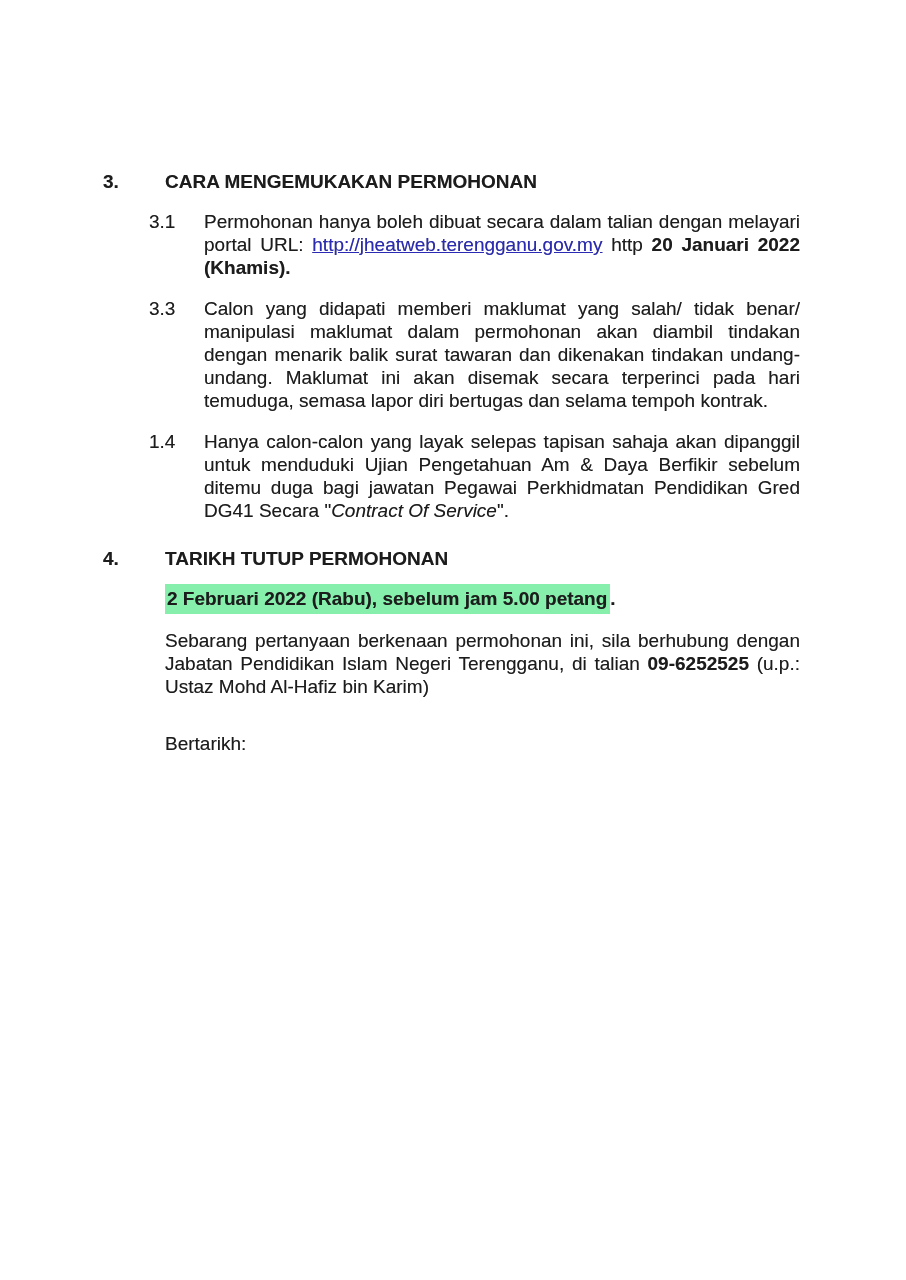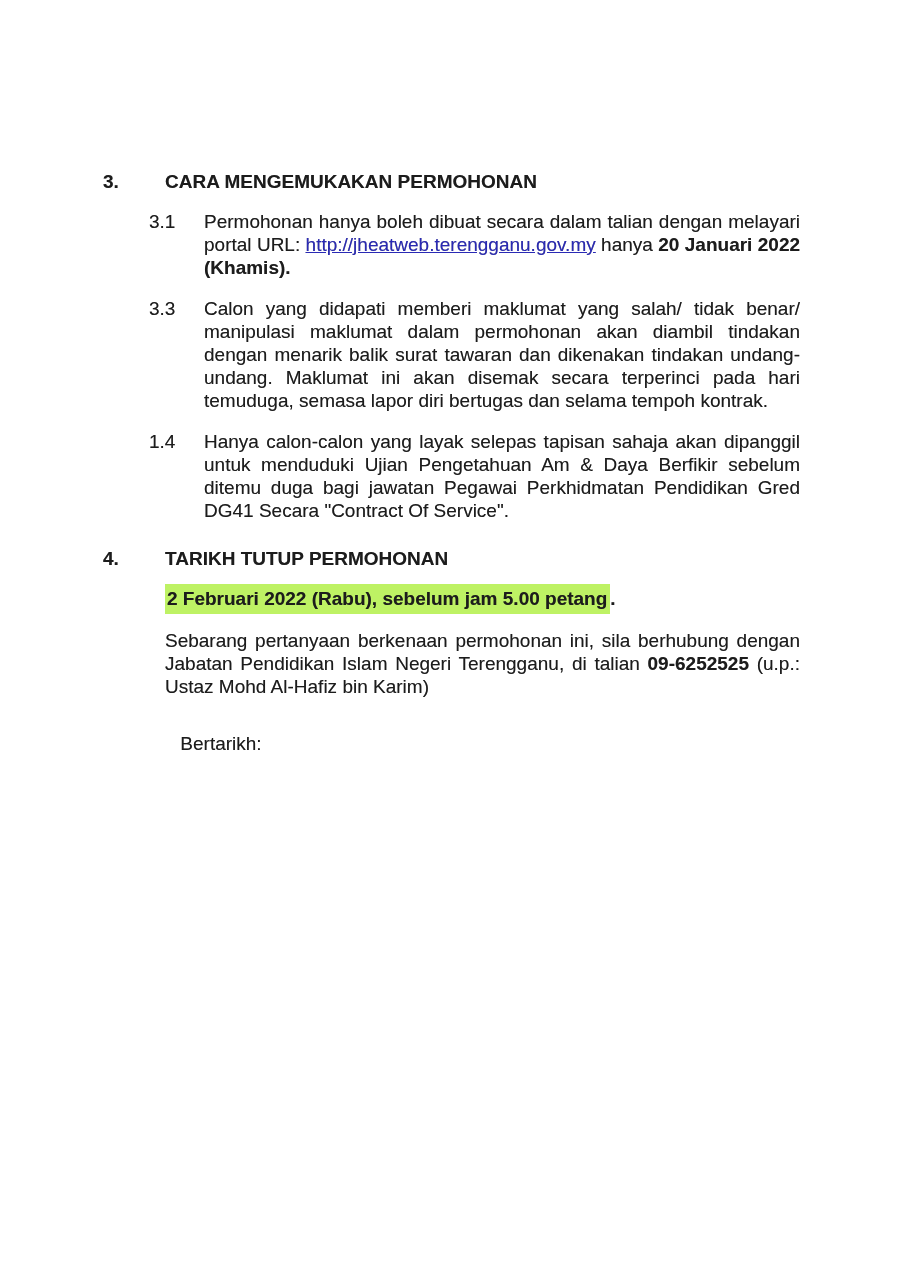--- a/index.html
+++ b/index.html
@@ -22,67 +22,67 @@
     line-height: 23px;
     text-shadow: 0 0 0.6px rgba(20,20,20,0.45);
   }
   .sec-head { display: flex; font-weight: bold; margin: 0 0 17px 0; }
   .sec-head .num { width: 62px; flex: none; }
   .sec-head .title { flex: 1; }
   .item { display: flex; margin: 0 0 18px 46px; }
   .item .inum { width: 55px; flex: none; }
   .item .body { margin: 0; flex: 1; text-align: justify; }
   .b { font-weight: bold; }
-  .i { }
+  .i { font-style: italic; }
   .link {
     text-decoration: underline;
     cursor: pointer;
   }
   .sec4 { margin-top: 25px; }
   .hl-line { margin: 0 0 19px 62px; font-weight: bold; }
   .hl { padding: 4px 3px 5px 2px; }
   .contact { margin: 0 0 15px 62px; text-align: justify; }
-  .dated { display: flex; margin: 34px 0 0 62px; text-align: center; }
+  .dated { display: flex; margin: 34px 0 0 62px; }
   .dated .label { width: 112px; flex: none; }
   .dated .dates { flex: 1; }
 </style>
 </head>
 <body>
 
 <div class="page">
   <div class="content">
 
     <div class="sec-head">
       <span class="num">3.</span>
       <span class="title">CARA MENGEMUKAKAN PERMOHONAN</span>
     </div>
 
     <div class="item">
       <span class="inum">3.1</span>
-      <p class="body"><span>Permohonan hanya boleh dibuat secara dalam talian dengan melayari portal URL: </span><a class="link" style="color: rgb(42, 42, 181);">http://jheatweb.terengganu.gov.my</a><span> hanya </span><span class="b">20 Januari 2022 (Khamis).</span></p>
+      <p class="body"><span>Permohonan hanya boleh dibuat secara dalam talian dengan melayari portal URL: </span><a class="link" style="color: rgb(42, 42, 181);">http://jheatweb.terengganu.gov.my</a><span> http </span><span class="b">20 Januari 2022 (Khamis).</span></p>
     </div>
 
 
     <div class="item">
       <span class="inum">3.3</span>
       <p class="body"><span>Calon yang didapati memberi maklumat yang salah/ tidak benar/ manipulasi maklumat dalam permohonan akan diambil tindakan dengan menarik balik surat tawaran dan dikenakan tindakan undang-undang. Maklumat ini akan disemak secara terperinci pada hari temuduga, semasa lapor diri bertugas dan selama tempoh kontrak.</span></p>
     </div>
 
     <div class="item">
       <span class="inum">1.4</span>
       <p class="body"><span>Hanya calon-calon yang layak selepas tapisan sahaja akan dipanggil untuk menduduki Ujian Pengetahuan Am &amp; Daya Berfikir sebelum ditemu duga bagi jawatan Pegawai Perkhidmatan Pendidikan Gred DG41 Secara "</span><span class="i">Contract Of Service</span><span>".</span></p>
     </div>
 
 
     <div class="sec-head sec4">
       <span class="num">4.</span>
       <span class="title">TARIKH TUTUP PERMOHONAN</span>
     </div>
 
-    <div class="hl-line"><span class="hl" style="background: #bef264; text-align: right;">2 Februari 2022 (Rabu), sebelum jam 5.00 petang</span><span>.</span></div>
+    <div class="hl-line"><span class="hl" style="background: #86efac; text-align: right;">2 Februari 2022 (Rabu), sebelum jam 5.00 petang</span><span>.</span></div>
 
     <p class="contact"><span>Sebarang pertanyaan berkenaan permohonan ini, sila berhubung dengan Jabatan Pendidikan Islam Negeri Terengganu, di talian </span><span class="b">09-6252525</span><span> (u.p.: Ustaz Mohd Al-Hafiz bin Karim)</span></p>
 
     <div class="dated">
       <span class="label">Bertarikh:</span>
     </div>
 
   </div>
 </div>
 

